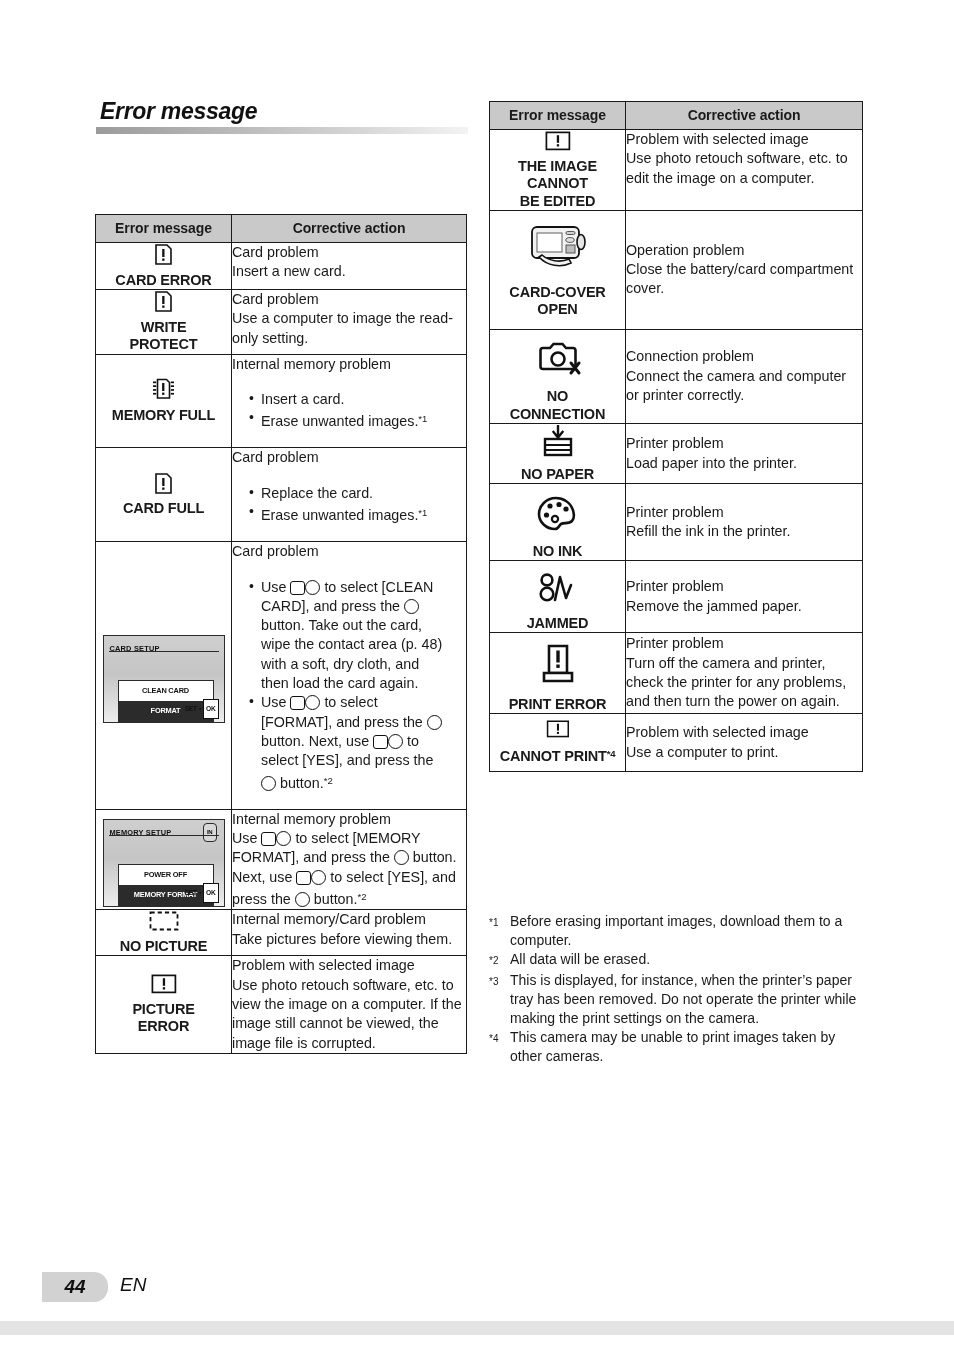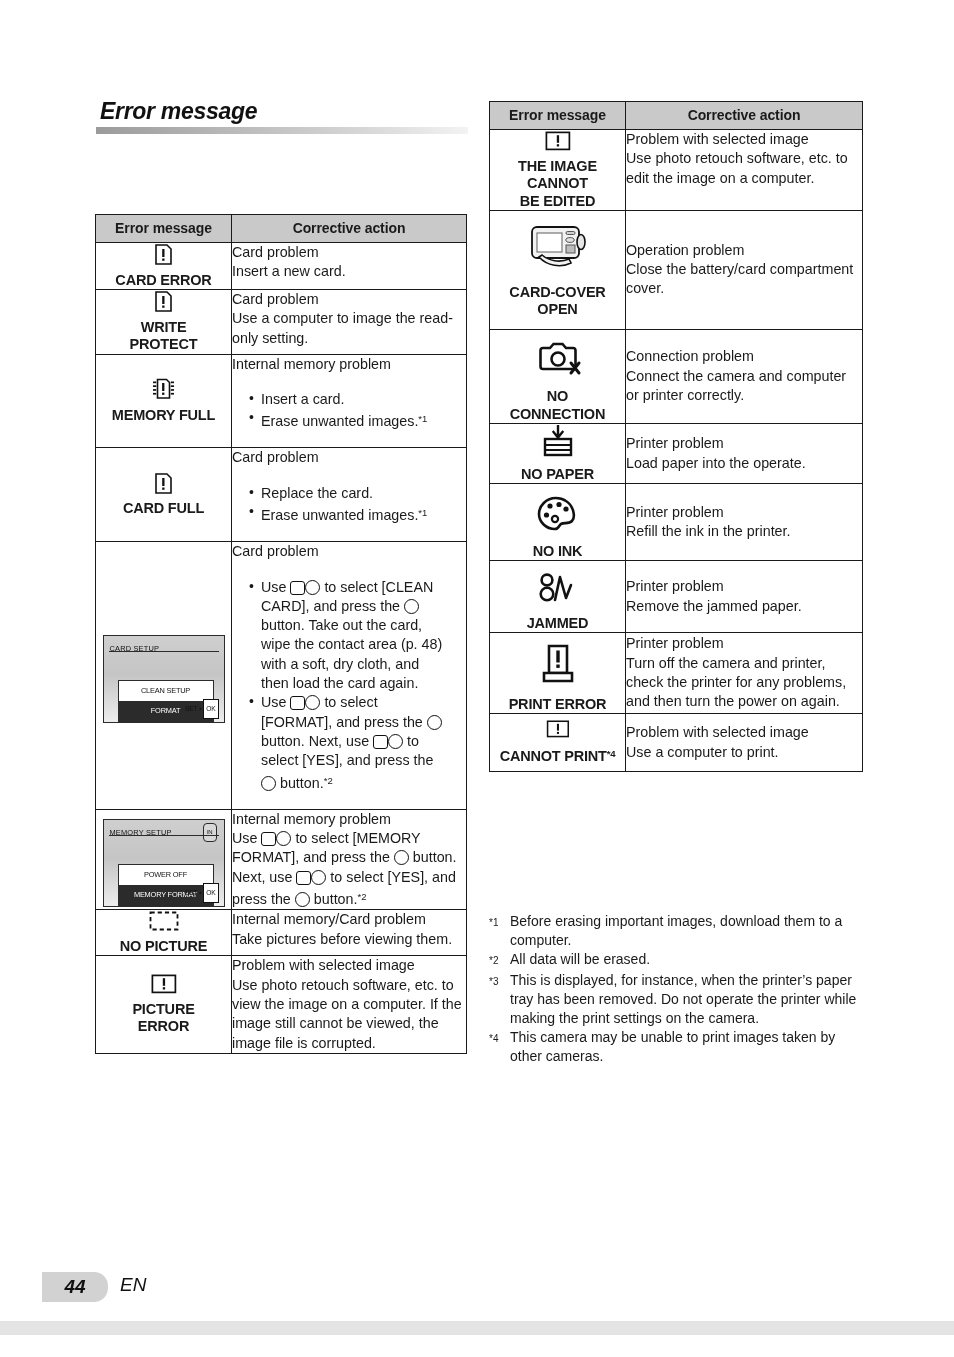--- a/index.html
+++ b/index.html
@@ -102,21 +102,21 @@
   .msg-label { display:block; }
 
   
   .lcd {
     width:122px; height:88px;
     border:1.3px solid #2b2b2b;
     background: linear-gradient(to bottom,#cfcfcf 0%, #c5c5c5 45%, #ededed 100%);
     margin: 6px auto 0;
     position:relative;
     font-size:7.4px;
-    font-weight:normal;
+    font-weight:bold;
     color:#111;
     font-family:"Liberation Sans", sans-serif;
   }
   .lcd-title {
     position:absolute; left:6px; top:4px; letter-spacing:0.2px;
   }
   .lcd-hr {
     position:absolute; left:5px; right:5px; top:15px; height:1px; background:#2b2b2b;
   }
   .lcd-in {
@@ -289,21 +289,21 @@
           </ul>
         </td>
       </tr>
 
       <tr>
         <td class="cell-msg mid">
           <div class="lcd">
             <div class="lcd-title">CARD SETUP</div>
             <div class="lcd-hr"></div>
             <div class="lcd-list">
-              <div class="lcd-opt">CLEAN SETUP</div>
+              <div class="lcd-opt">CLEAN CARD</div>
               <div class="lcd-opt sel">FORMAT</div>
             </div>
             <div class="lcd-set">
               <span>SET</span>
               <span>•</span>
               <span class="lcd-ok">OK</span>
             </div>
           </div>
         </td>
         <td class="cell-act">
@@ -457,21 +457,21 @@
             <svg width="40" height="34" viewBox="0 0 40 34">
               <path d="M20 1 v10 M15.5 7 l4.5 5.5 l4.5 -5.5" stroke="#111" stroke-width="2.4" fill="none" stroke-linecap="square"></path>
               <rect x="7" y="14" width="26" height="16" fill="none" stroke="#111" stroke-width="2.4"></rect>
               <path d="M7 20 h26 M7 25 h26" stroke="#111" stroke-width="1.8"></path>
             </svg>
           </span>
           <span class="msg-label">NO PAPER</span>
         </td>
         <td class="cell-act" style="vertical-align:middle">
           <b>Printer problem</b>
-          <span class="plain">Load paper into the operate.</span>
+          <span class="plain">Load paper into the printer.</span>
         </td>
       </tr>
 
       <tr>
         <td class="cell-msg mid" style="padding-top:10px">
           <span class="msg-icon" style="margin-bottom:5px">
             <svg width="44" height="38" viewBox="0 0 44 38">
               <path d="M20 3 C10 3, 3 11, 3 19 C3 27, 10 34, 19 34 C23 34, 23 30, 25 29 C28 27.5, 33 29, 36 26 C39.5 22.5, 38 11, 30 6 C27 4, 24 3, 20 3 Z" fill="#fff" stroke="#111" stroke-width="2.6"></path>
               <circle cx="14" cy="11" r="2.6" fill="#111"></circle>
               <circle cx="23" cy="9.5" r="2.6" fill="#111"></circle>

